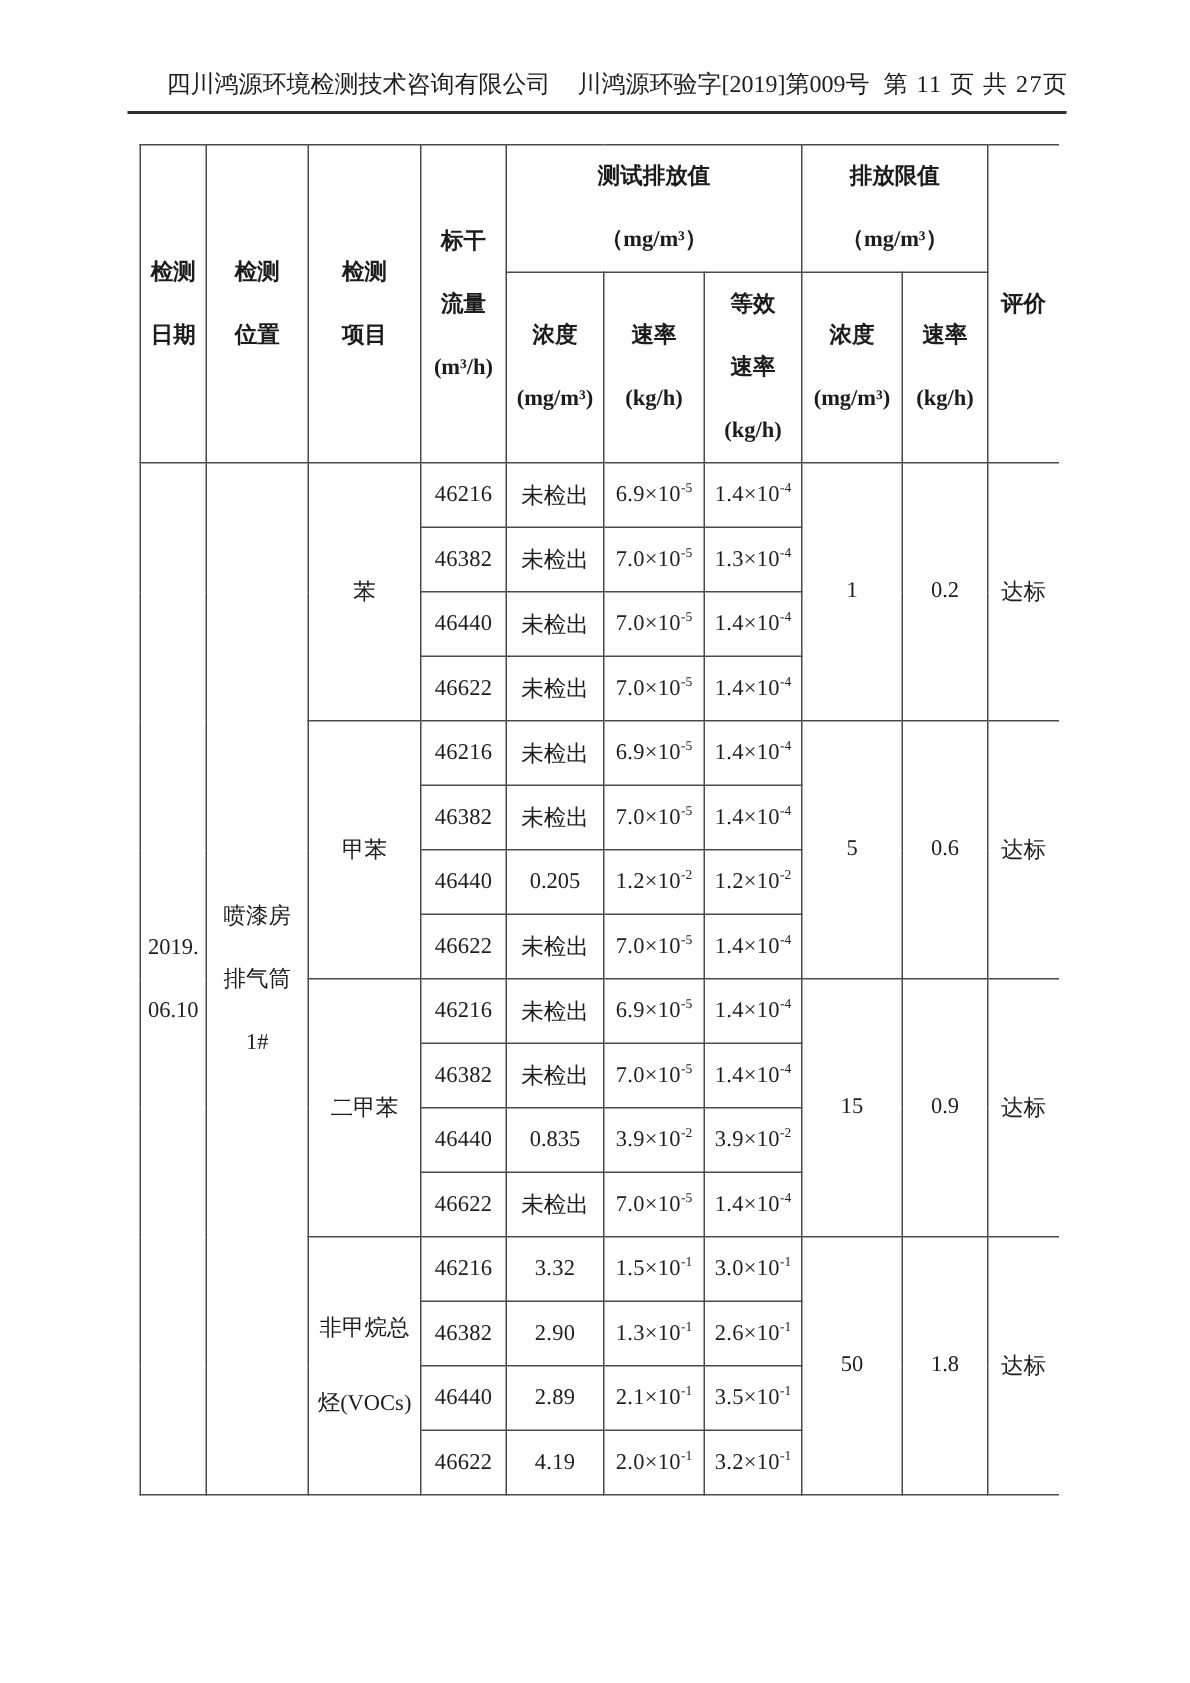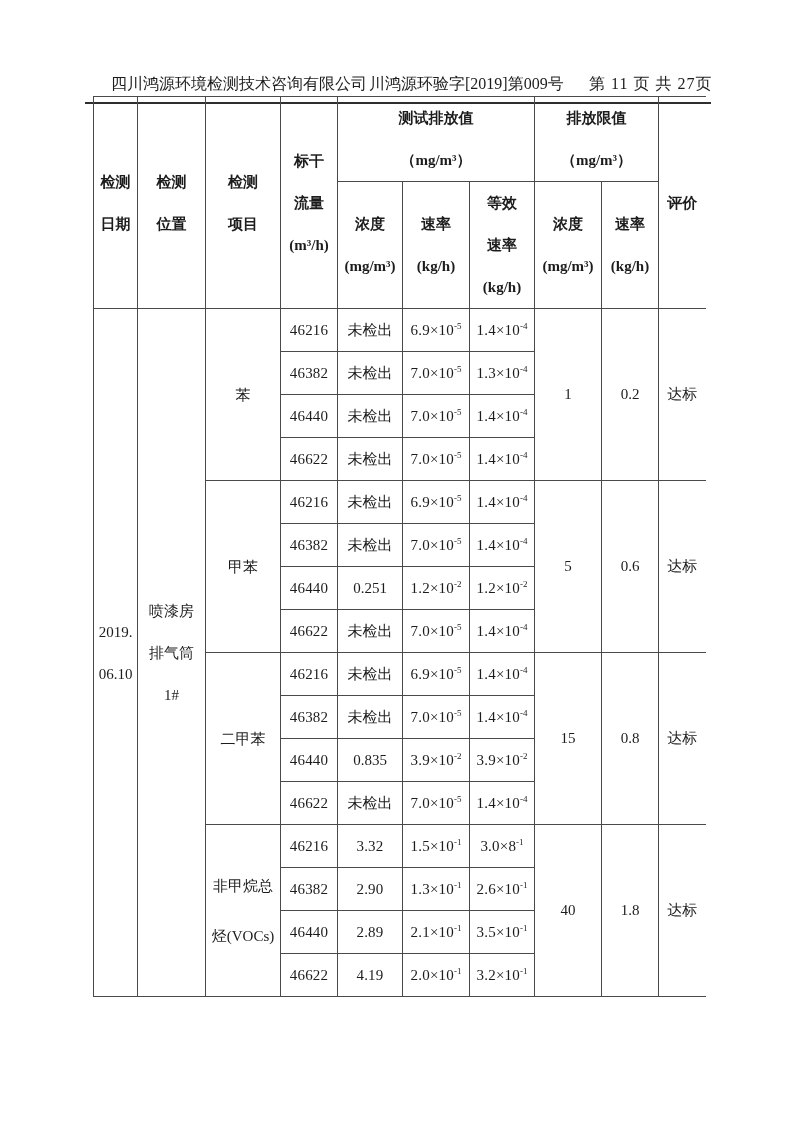--- a/index.html
+++ b/index.html
@@ -8,25 +8,24 @@
     width:793px; height:1122px; position:relative;
     font-family:"Liberation Serif","DejaVu Serif",serif;
     color:#1c1c1c;
   }
   .page { position:absolute; inset:0; background:#fff; }
 
   
   .page-header {
     position:absolute; left:85px; top:46px; width:626px; height:30px;
     border-bottom:2px solid #2e2e2e;
-    margin-top:28px;
   }
   .page-header span { position:absolute; top:0; font-size:16px; white-space:nowrap; }
   .ph-company { left:26px; }
-  .ph-docno   { left:284px; }
+  .ph-docno   { left:300px; }
   .ph-pageinfo{ left:504px; letter-spacing:1px; }
 
   
   table.report {
     position:absolute; left:93px; top:96px;
     border-collapse:collapse; table-layout:fixed; width:612px;
   }
   td, th {
     border:1px solid #4a4a4a;
     text-align:center; vertical-align:middle;
@@ -169,39 +168,39 @@
       <td rowspan="4" class="col-eval">达标</td>
     </tr>
     <tr class="dr">
       <td class="num">46382</td>
       <td>未检出</td>
       <td class="num"><span>7.0×10</span><sup>-5</sup></td>
       <td class="num"><span>1.4×10</span><sup>-4</sup></td>
     </tr>
     <tr class="dr">
       <td class="num">46440</td>
-      <td>0.251</td>
+      <td>0.205</td>
       <td class="num"><span>1.2×10</span><sup>-2</sup></td>
       <td class="num"><span>1.2×10</span><sup>-2</sup></td>
     </tr>
     <tr class="dr">
       <td class="num">46622</td>
       <td>未检出</td>
       <td class="num"><span>7.0×10</span><sup>-5</sup></td>
       <td class="num"><span>1.4×10</span><sup>-4</sup></td>
     </tr>
 
     <tr class="dr">
       <td rowspan="4" class="item-cell">二甲苯</td>
       <td class="num">46216</td>
       <td>未检出</td>
       <td class="num"><span>6.9×10</span><sup>-5</sup></td>
       <td class="num"><span>1.4×10</span><sup>-4</sup></td>
       <td rowspan="4">15</td>
-      <td rowspan="4">0.8</td>
+      <td rowspan="4">0.9</td>
       <td rowspan="4" class="col-eval">达标</td>
     </tr>
     <tr class="dr">
       <td class="num">46382</td>
       <td>未检出</td>
       <td class="num"><span>7.0×10</span><sup>-5</sup></td>
       <td class="num"><span>1.4×10</span><sup>-4</sup></td>
     </tr>
     <tr class="dr">
       <td class="num">46440</td>
@@ -214,22 +213,22 @@
       <td>未检出</td>
       <td class="num"><span>7.0×10</span><sup>-5</sup></td>
       <td class="num"><span>1.4×10</span><sup>-4</sup></td>
     </tr>
 
     <tr class="dr">
       <td rowspan="4" class="item-cell">非甲烷总烃(VOCs)</td>
       <td class="num">46216</td>
       <td class="num">3.32</td>
       <td class="num"><span>1.5×10</span><sup>-1</sup></td>
-      <td class="num"><span>3.0×8</span><sup>-1</sup></td>
-      <td rowspan="4">40</td>
+      <td class="num"><span>3.0×10</span><sup>-1</sup></td>
+      <td rowspan="4">50</td>
       <td rowspan="4">1.8</td>
       <td rowspan="4" class="col-eval">达标</td>
     </tr>
     <tr class="dr">
       <td class="num">46382</td>
       <td class="num">2.90</td>
       <td class="num"><span>1.3×10</span><sup>-1</sup></td>
       <td class="num"><span>2.6×10</span><sup>-1</sup></td>
     </tr>
     <tr class="dr">

